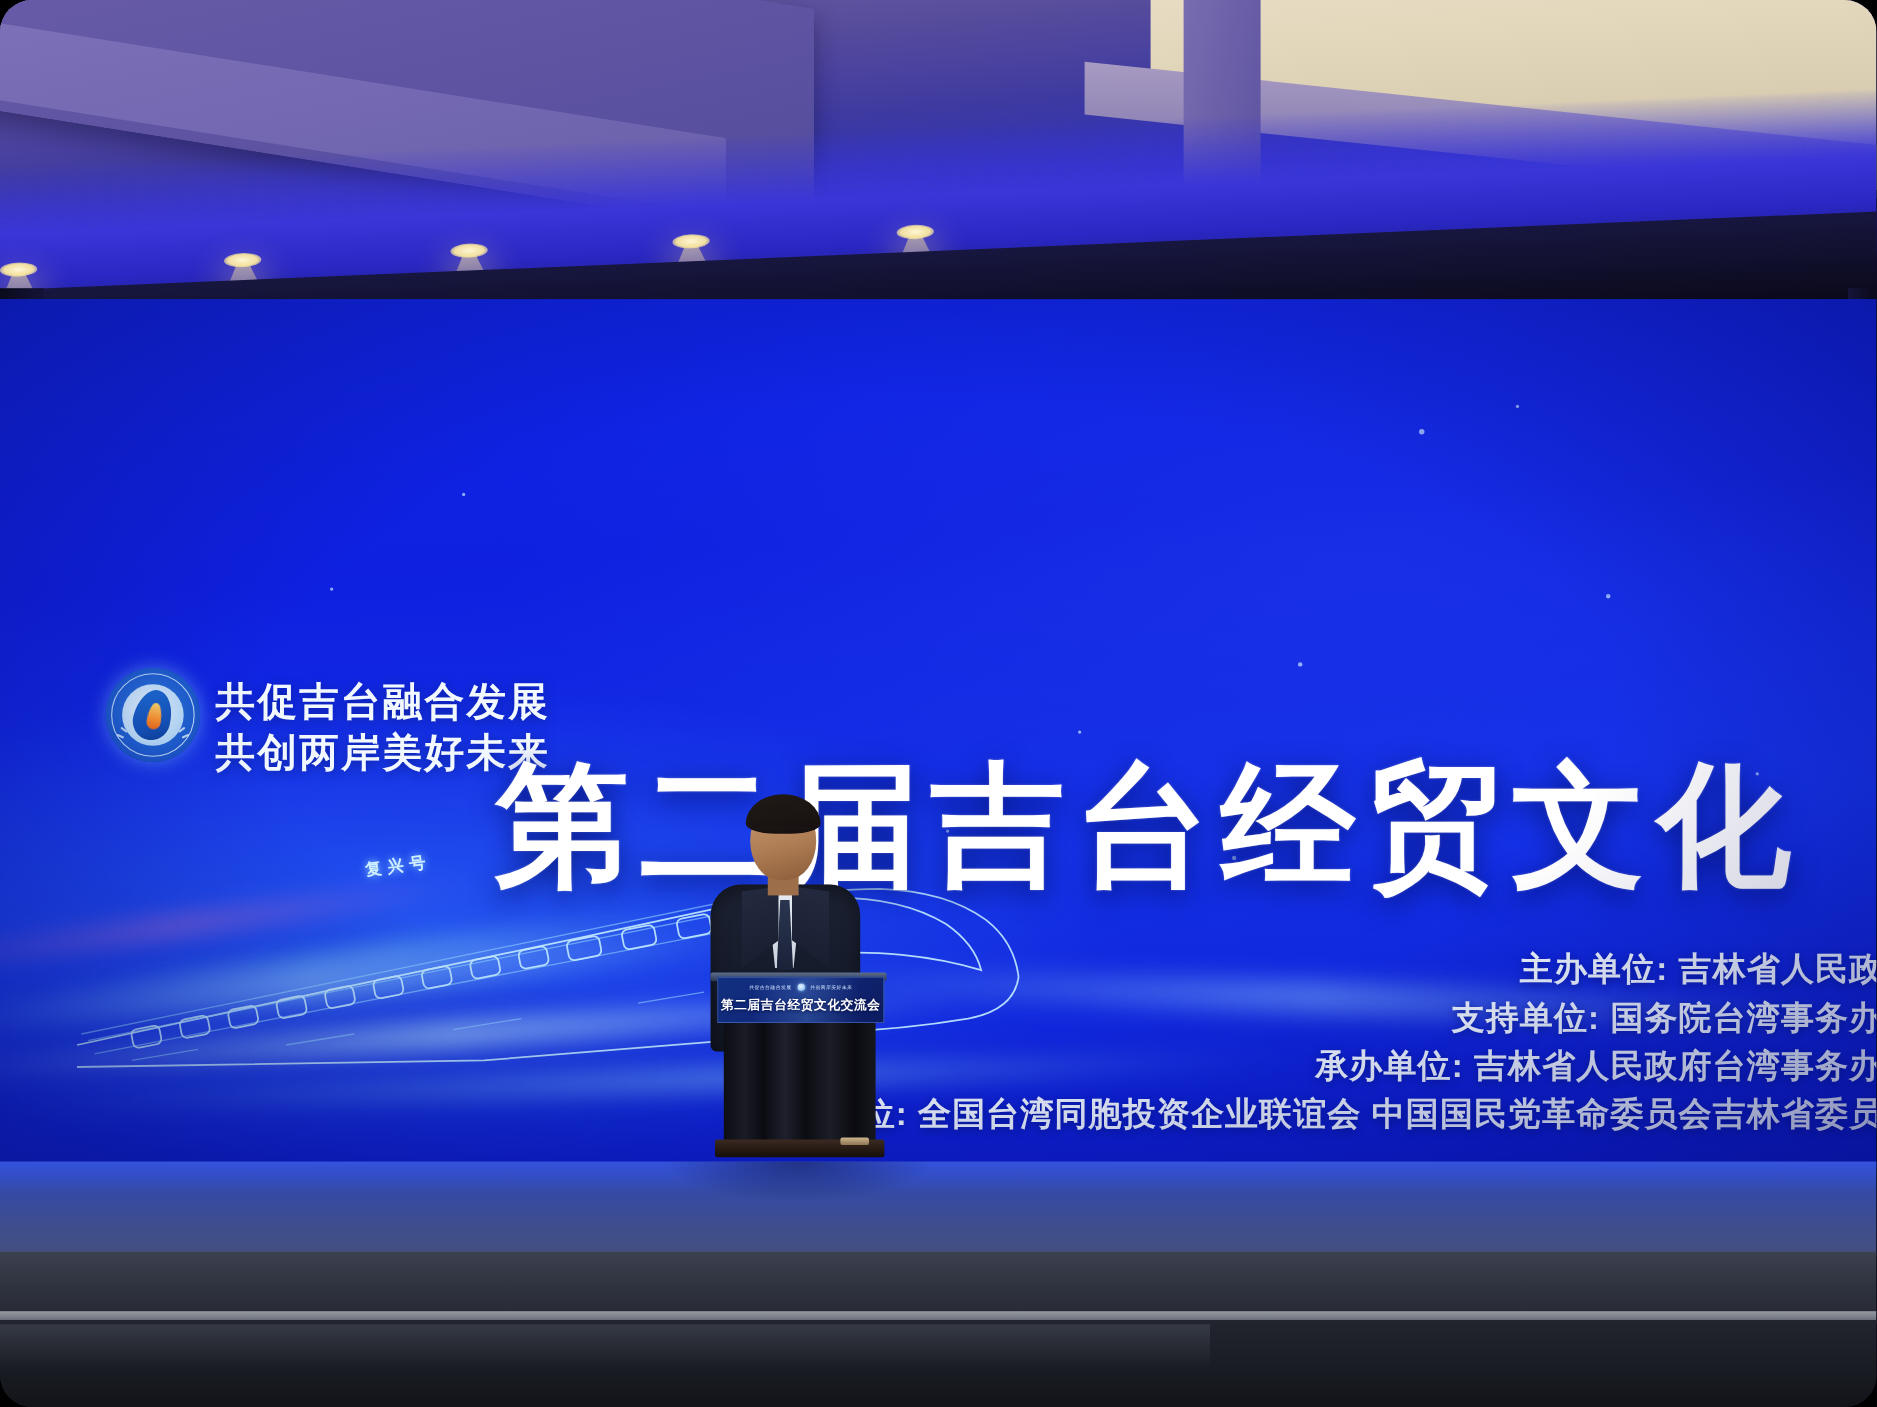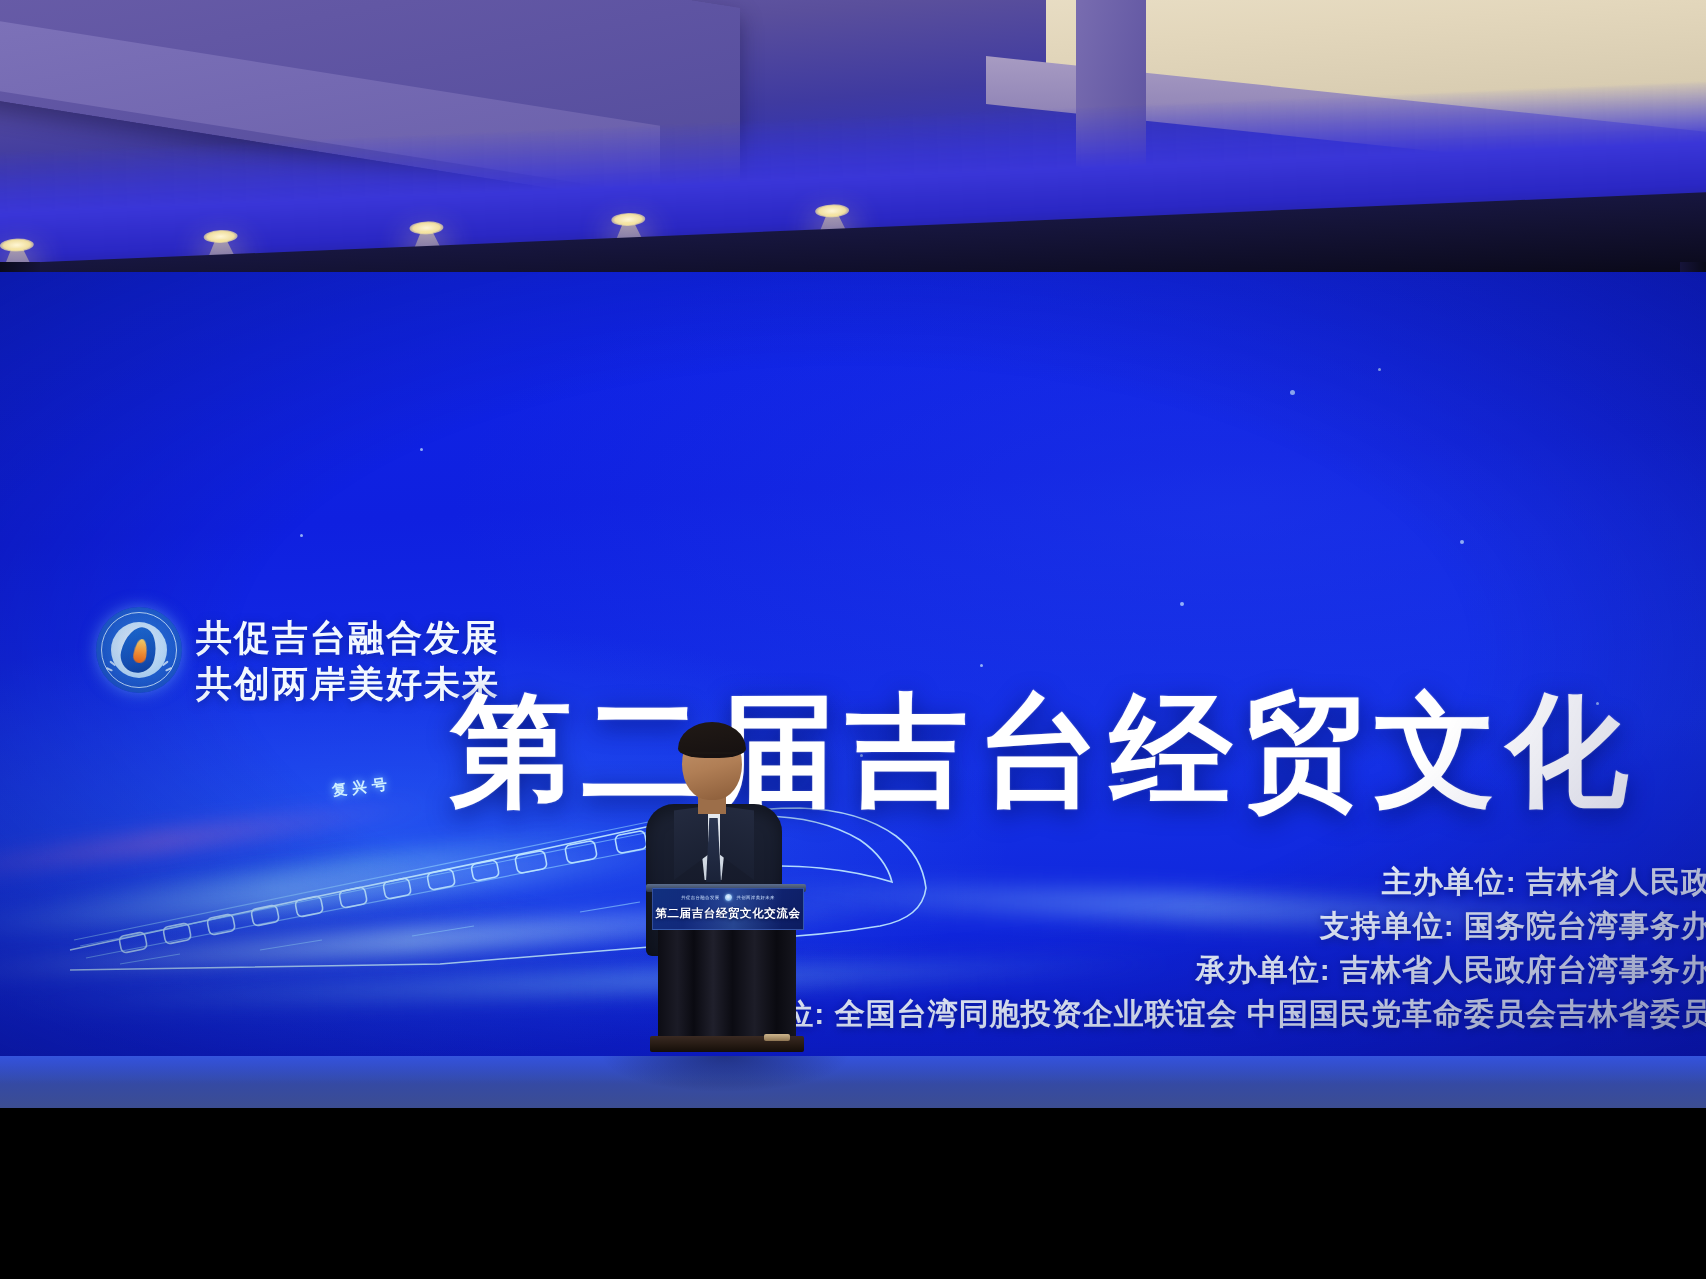--- a/index.html
+++ b/index.html
@@ -7,23 +7,24 @@
     padding: 0;
     background: #000;
   }
   body {
     font-family: "Liberation Sans", "DejaVu Sans", sans-serif;
   }
 
   #scene {
     position: relative;
     width: 1706px;
-    height: 1108px;
+    height: 1279px;
     overflow: hidden;
     background: #1a1630;
+    border-radius: 29px;
   }
 
   
   .ceiling {
     position: absolute;
     left: 0; top: 0;
     width: 1706px;
     height: 300px;
     background:
       linear-gradient(175deg, #6a5fa8 0%, #5a4f9c 18%, #3f3aa0 38%, #2a2ec0 58%, #2b2fb8 72%, #1e1d50 88%, #0d0c20 100%);

